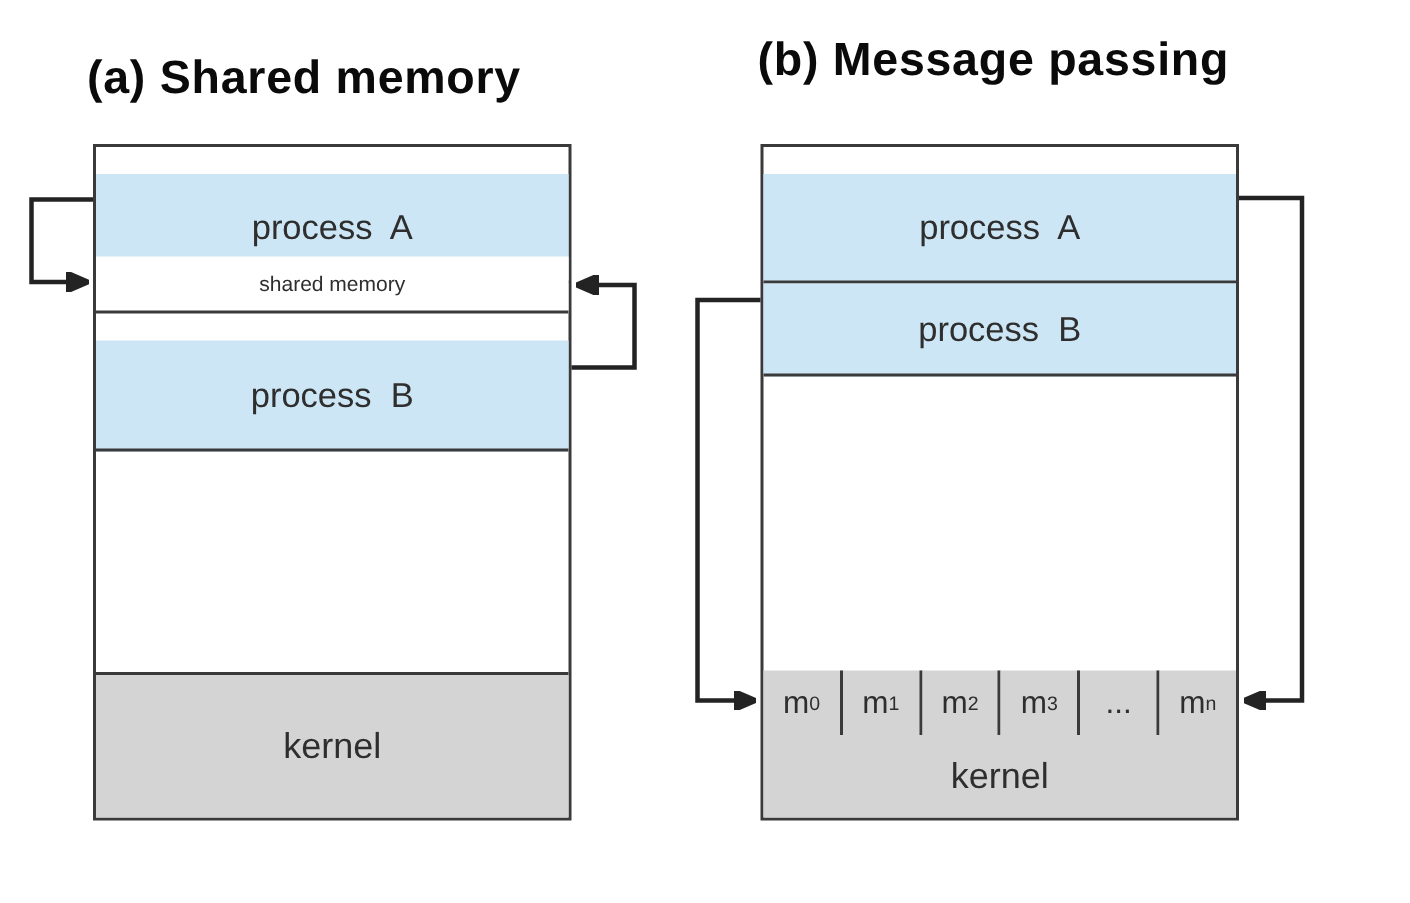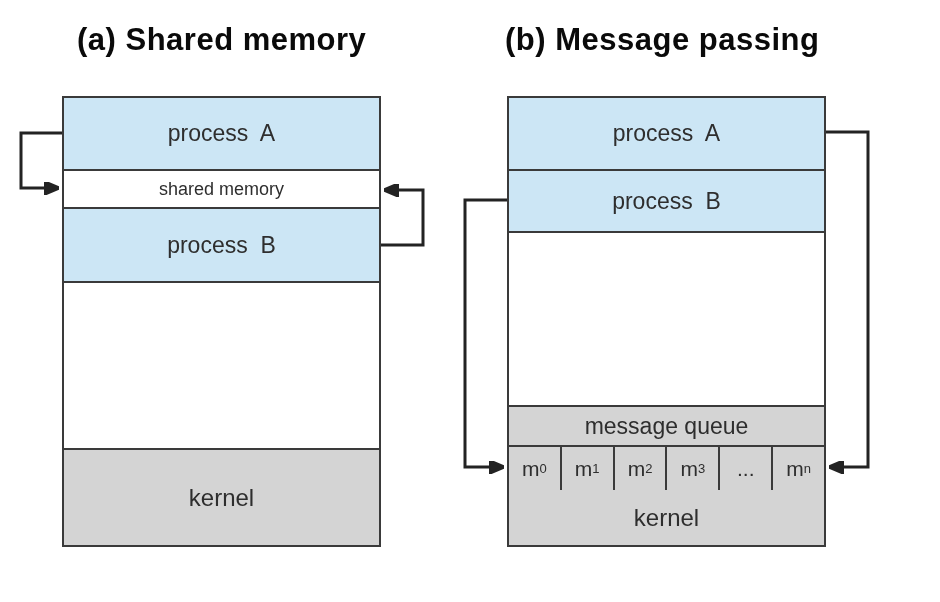--- a/index.html
+++ b/index.html
@@ -20,21 +20,21 @@
   }
   .diagram-title{
     position:absolute;
     top:22px;
     font-size:31px;
     font-weight:700;
     color:var(--title-text);
     letter-spacing:0.5px;
     white-space:pre;
   }
-  #title-a{left:77px;}
+  #title-a{left:58px;margin-top:12px;}
   #title-b{left:505px;text-align:center;}
 
   .stack-box{
     position:absolute;
     top:96px;
     width:319px;height:451px;
     border:2px solid var(--border);
     box-sizing:border-box;
     background:#ffffff;
   }
@@ -43,26 +43,26 @@
 
   .band{
     position:absolute;
     left:0;right:0;
     box-sizing:border-box;
     display:flex;align-items:center;justify-content:center;
     font-size:23px;
     color:var(--label-text);
     white-space:pre;
   }
-  .band.blue{background:var(--process-fill);border-bottom:2px solid var(--border);}
+  .band.blue{background:var(--process-fill);border-bottom:2px solid var(--border);margin-top:18px;}
   .band.gray{background:var(--kernel-fill);}
 
   
   #a-process-a{top:0;height:73px;}
-  #a-shared{top:73px;height:38px;background:#ffffff;border-bottom:2px solid var(--border);font-size:18px;}
+  #a-shared{top:73px;height:38px;background:#ffffff;border-bottom:2px solid var(--border);font-size:14px;}
   #a-process-b{top:111px;height:74px;}
   #a-kernel{top:350px;height:97px;border-top:2px solid var(--border);font-size:24px;}
 
   
   #b-process-a{top:0;height:73px;}
   #b-process-b{top:73px;height:62px;}
   #b-queue{top:307px;height:42px;border-top:2px solid var(--border);border-bottom:2px solid var(--border);font-size:23px;}
   #b-kernel{top:392px;height:55px;font-size:24px;}
 
   .cells-row{
@@ -101,21 +101,20 @@
   <div class="stack-box" id="box-a">
     <div class="band blue" id="a-process-a">process  A</div>
     <div class="band" id="a-shared">shared memory</div>
     <div class="band blue" id="a-process-b">process  B</div>
     <div class="band gray" id="a-kernel">kernel</div>
   </div>
 
   <div class="stack-box" id="box-b">
     <div class="band blue" id="b-process-a">process  A</div>
     <div class="band blue" id="b-process-b">process  B</div>
-    <div class="band gray" id="b-queue">message queue</div>
     <div class="cells-row">
       <div class="cell">
           <span>m</span>
           <span class="sub">0</span>
         </div>
       <div class="cell">
           <span>m</span>
           <span class="sub">1</span>
         </div>
       <div class="cell">

